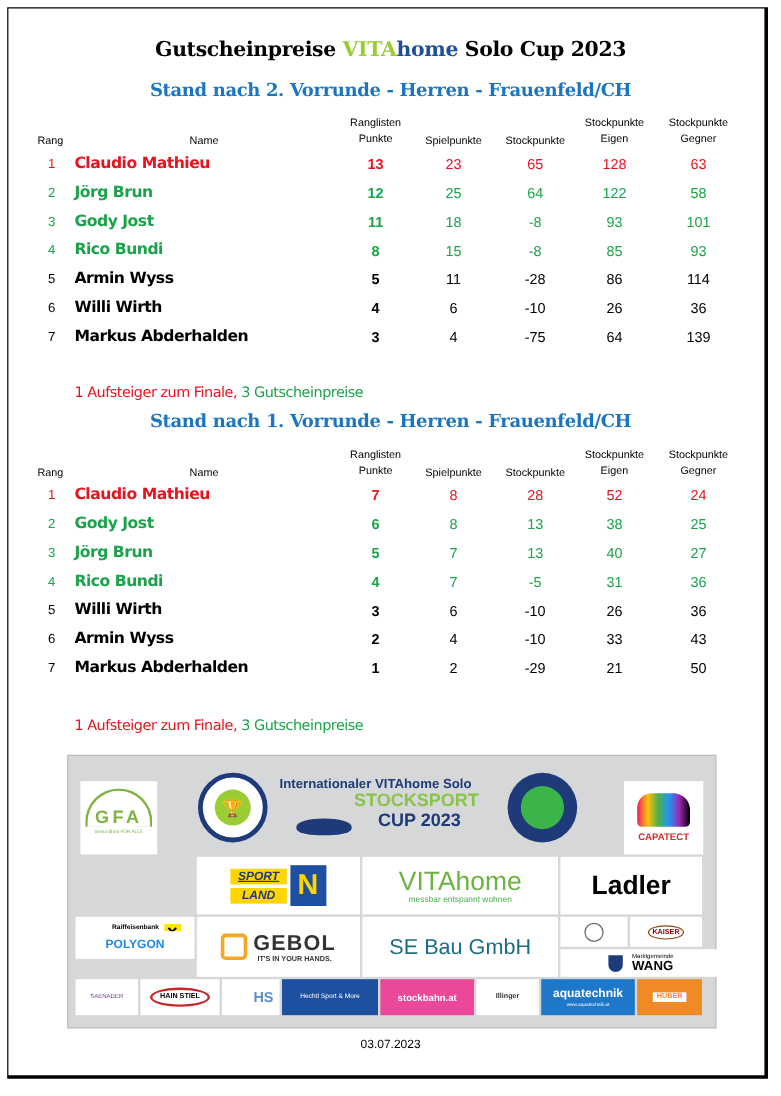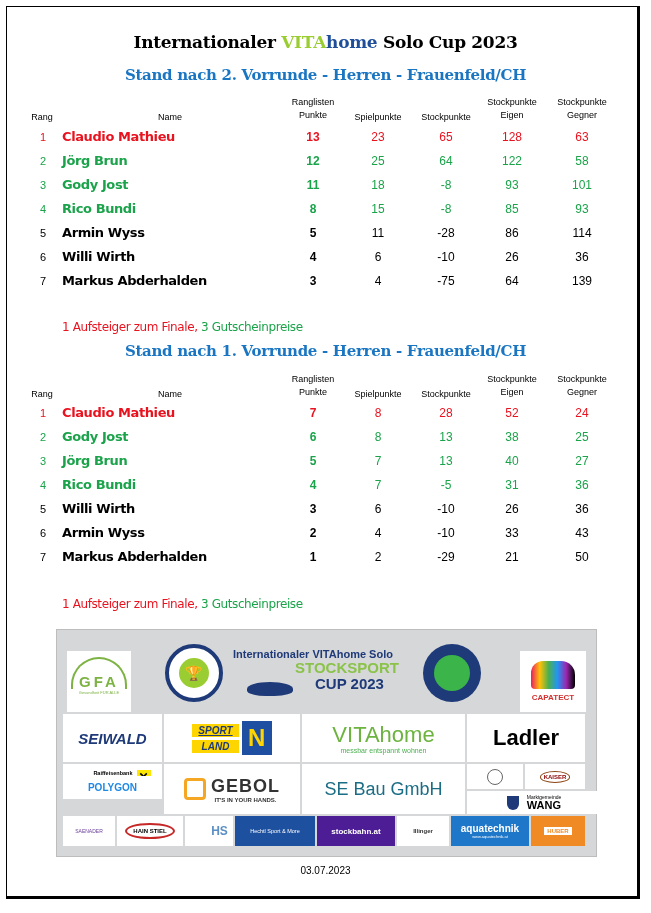--- a/index.html
+++ b/index.html
@@ -26,21 +26,21 @@
   .sponsors { position:absolute; left:56px; top:629px; width:541px; height:228px; background:#d6d7d9; border:1px solid #bdbdbd; box-sizing:border-box; }
   .logo { position:absolute; background:#fff; display:flex; align-items:center; justify-content:center; text-align:center; overflow:hidden; box-sizing:border-box; }
   .date { position:absolute; left:0; top:865px; width:651px; text-align:center; font-size:10px; color:#000; }
 </style>
 </head>
 <body>
 
 <div class="page"></div>
 
 <div class="main-title">
-  <span>Internationaler </span><span class="vita">VITA</span><span class="home">home</span><span> Solo Cup 2023</span>
+  <span>Gutscheinpreise </span><span class="vita">VITA</span><span class="home">home</span><span> Solo Cup 2023</span>
 </div>
 
 <div class="sub-title" style="top:66px;">Stand nach 2. Vorrunde - Herren - Frauenfeld/CH</div>
 
 <div>
   <div class="hdr" style="left:22px;top:111px;width:40px;">Rang</div>
   <div class="hdr" style="left:140px;top:111px;width:60px;">Name</div>
   <div class="hdr" style="left:283px;top:96px;width:60px;">
       <div>Ranglisten</div>
       <div>Punkte</div>
@@ -235,23 +235,20 @@
     <div style="position:absolute;left:14px;top:34px;width:46px;height:14px;border-radius:50% 50% 40% 40%;background:#1e3a78;"></div>
   </div>
   <div style="position:absolute;left:366px;top:14px;width:58px;height:58px;border-radius:50%;background:#1e3a78;display:flex;align-items:center;justify-content:center;">
     <div style="width:36px;height:36px;border-radius:50%;background:#3bb54a;"></div>
   </div>
   <div class="logo" style="left:463px;top:21px;width:66px;height:61px;flex-direction:column;">
     <div style="width:44px;height:28px;background:linear-gradient(90deg,#e91e63,#ffc107,#4caf50,#2196f3,#9c27b0,#000);border-radius:12px 14px 4px 4px;"></div>
     <div style="color:#d32f2f;font-weight:bold;font-size:8px;margin-top:4px;">CAPATECT</div>
   </div>
 
-  <div class="logo" style="left:6px;top:84px;width:99px;height:48px;">
-    <div style="color:#1e3a78;font-weight:900;font-size:15px;font-style:italic;">SEIWALD</div>
-  </div>
   <div class="logo" style="left:107px;top:84px;width:136px;height:48px;">
     <div style="display:flex;flex-direction:column;gap:3px;">
       <div style="background:#ffd500;color:#1e3a78;font-weight:900;font-style:italic;font-size:10px;padding:1px 6px;text-decoration:underline;">SPORT</div>
       <div style="background:#ffd500;color:#1e3a78;font-weight:900;font-style:italic;font-size:10px;padding:1px 6px;">LAND</div>
     </div>
     <div style="width:30px;height:34px;background:#1e4fa0;color:#ffd500;font-weight:900;font-size:24px;line-height:34px;margin-left:3px;">N</div>
   </div>
   <div class="logo" style="left:245px;top:84px;width:163px;height:48px;flex-direction:column;">
     <div style="color:#6cb33f;font-size:22px;line-height:24px;">VITAhome</div>
     <div style="color:#4caf50;font-size:7px;">messbar entspannt wohnen</div>
@@ -296,21 +293,21 @@
   </div>
   <div class="logo" style="left:60px;top:186px;width:66px;height:30px;">
     <div style="font-size:6px;font-weight:bold;border:2px solid #c62828;border-radius:50%;padding:3px 6px;">HAIN STIEL</div>
   </div>
   <div class="logo" style="left:128px;top:186px;width:48px;height:30px;padding-left:21px;">
     <div style="font-size:12px;font-weight:bold;color:#5c8fc4;">HS</div>
   </div>
   <div class="logo" style="left:178px;top:186px;width:80px;height:30px;background:#1e50a0;">
     <div style="font-size:5.5px;color:#fff;">Hechtl Sport &amp; More</div>
   </div>
-  <div class="logo" style="left:260px;top:186px;width:78px;height:30px;background:#4c1d95;">
+  <div class="logo" style="left:260px;top:186px;width:78px;height:30px;background:#ec4899;">
     <div style="font-size:8px;color:#fff;font-weight:bold;">stockbahn.at</div>
   </div>
   <div class="logo" style="left:340px;top:186px;width:52px;height:30px;">
     <div style="font-size:6px;font-weight:bold;color:#333;">Illinger</div>
   </div>
   <div class="logo" style="left:394px;top:186px;width:78px;height:30px;background:#1e77c8;flex-direction:column;">
     <div style="font-size:10px;color:#fff;font-weight:bold;">aquatechnik</div>
     <div style="font-size:4px;color:#fff;">www.aquatechnik.at</div>
   </div>
   <div class="logo" style="left:474px;top:186px;width:54px;height:30px;background:#f08a24;">

